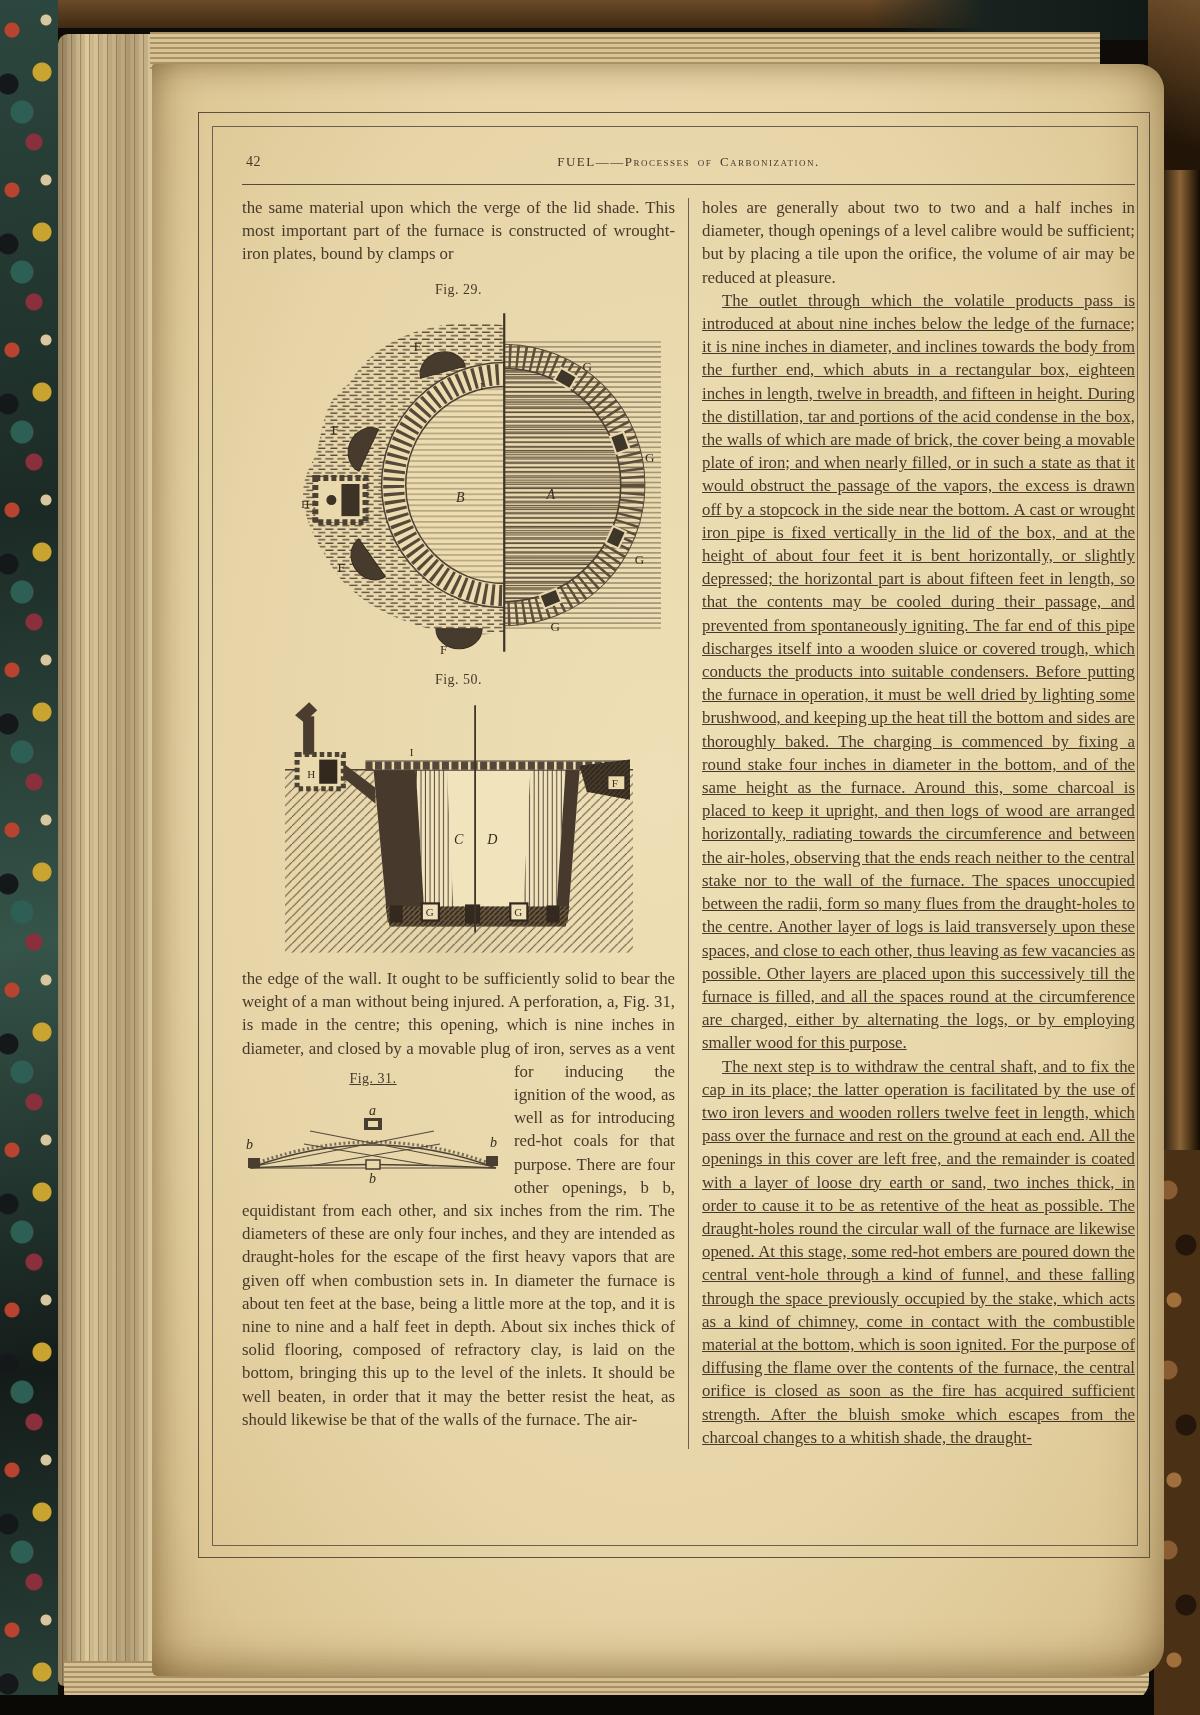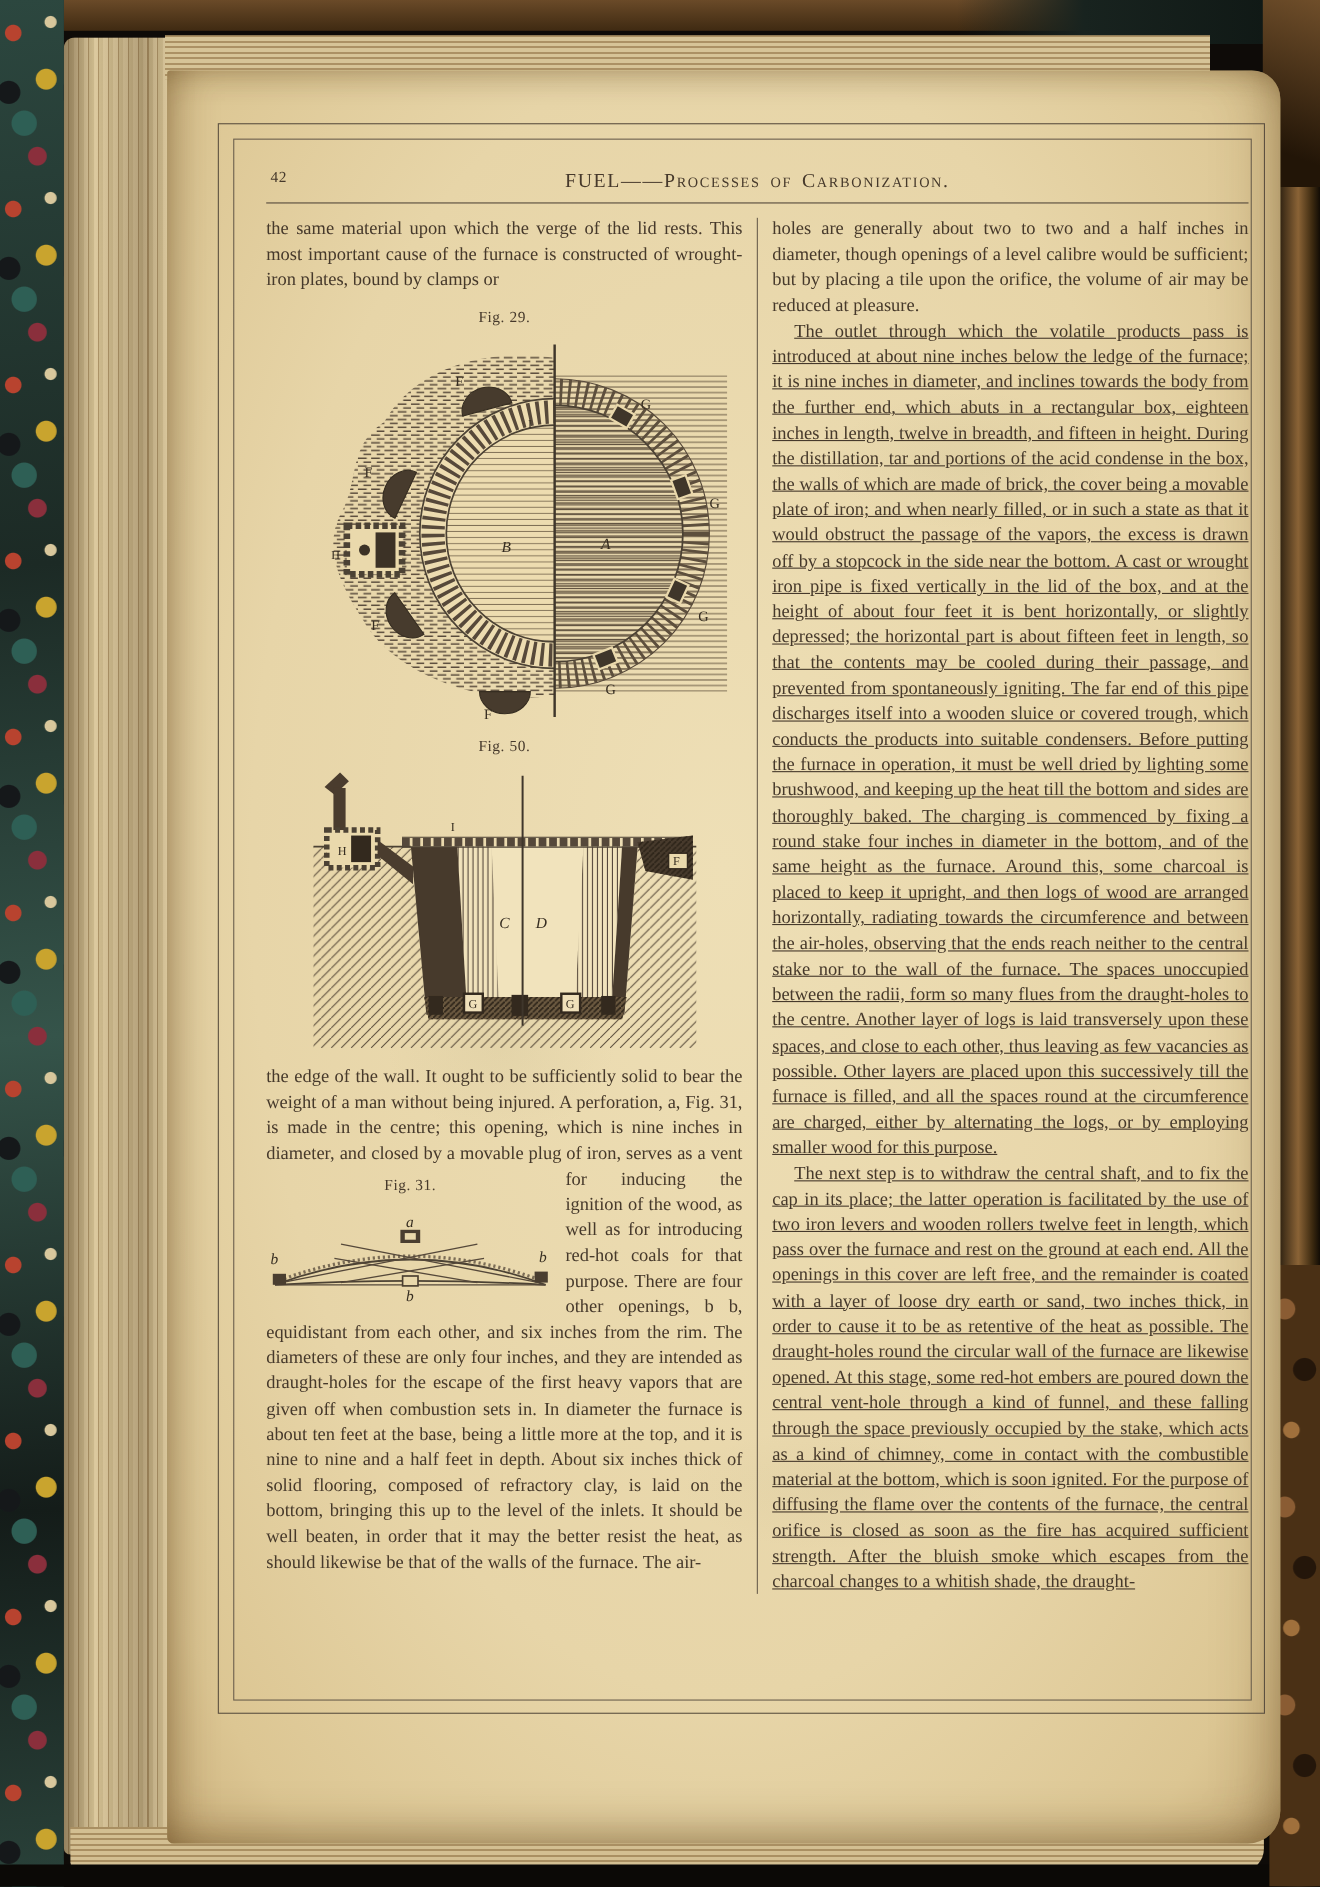--- a/index.html
+++ b/index.html
@@ -61,31 +61,31 @@
       radial-gradient(ellipse 150px 120px at 30% 55%,rgba(140,135,95,.08),rgba(0,0,0,0) 70%),
       radial-gradient(ellipse 200px 80px at 60% 80%,rgba(150,140,100,.07),rgba(0,0,0,0) 70%);}
   .frame-outer{position:absolute;left:46px;top:48px;right:14px;bottom:118px;
     border:1.5px solid #5c5040;}
   .frame-inner{position:absolute;left:60px;top:62px;right:26px;bottom:130px;
     border:1px solid #6b5f4d;}
   .content{position:absolute;left:90px;top:88px;right:29px;color:#46392b;}
   .hdr{position:relative;height:30px;}
   .pagenum{position:absolute;left:4px;top:2px;font-size:14px;letter-spacing:.5px;}
   .runtitle{position:absolute;left:0;right:0;top:2px;text-align:center;
-    font-variant:small-caps;font-size:18px;letter-spacing:1.5px;word-spacing:3px;}
+    font-variant:small-caps;font-size:13px;letter-spacing:1.5px;word-spacing:3px;}
   .hdr-rule{border-bottom:1.4px solid #55493b;margin-top:2px;}
   .columns{display:flex;align-items:stretch;margin-top:11px;}
   .col{width:433px;font-size:16.8px;line-height:23.2px;text-align:justify;}
   .divider{width:1px;background:#6b5f4d;margin:2px 13px 0 13px;}
   p.txt{margin:0;}
   .indent{text-indent:20px;text-decoration:underline;}
   .figcap{text-align:center;font-size:14px;letter-spacing:.5px;margin:12px 0 8px;}
   .figwrap{text-align:center;margin-bottom:6px;}
   .fig31box{float:left;width:262px;margin:5px 10px 4px 0;text-align:center;}
-  .fig31box .figcap{margin:2px 0 14px;}
+  .fig31box .figcap{margin:2px 0 14px;text-decoration:underline;}
   svg{display:inline-block;vertical-align:top;}
   svg text{font-family:"Liberation Serif","DejaVu Serif",serif;fill:#362d21;}
   .lab{font-size:13px;}
   .labi{font-size:14px;font-style:italic;}
   .labs{font-size:11px;}
 </style>
 </head>
 <body>
 
 <div class="top-board"></div>
@@ -107,21 +107,21 @@
   <div class="content">
     <div class="hdr">
       <span class="pagenum">42</span>
       <span class="runtitle">FUEL——Processes of Carbonization.</span>
     </div>
     <div class="hdr-rule"></div>
 
     <div class="columns">
 
       <div class="col">
-        <p class="txt">the same material upon which the verge of the lid rests.  This most important cause of the furnace is constructed of wrought-iron plates, bound by clamps or</p>
+        <p class="txt">the same material upon which the verge of the lid shade.  This most important part of the furnace is constructed of wrought-iron plates, bound by clamps or</p>
 
         <div class="figcap">Fig. 29.</div>
         <div class="figwrap">
           <svg width="412" height="347" viewBox="0 0 410 345">
             <defs>
               <pattern id="f29rough" width="12" height="7" patternUnits="userSpaceOnUse">
                 <path d="M0 2 H8 M5 5.5 H12" stroke="#57493a" stroke-width="1.4" fill="none"></path>
               </pattern>
               <pattern id="f29lines" width="7" height="5" patternUnits="userSpaceOnUse">
                 <path d="M0 2.5 H7" stroke="#6a5b45" stroke-width="0.9" fill="none"></path>

